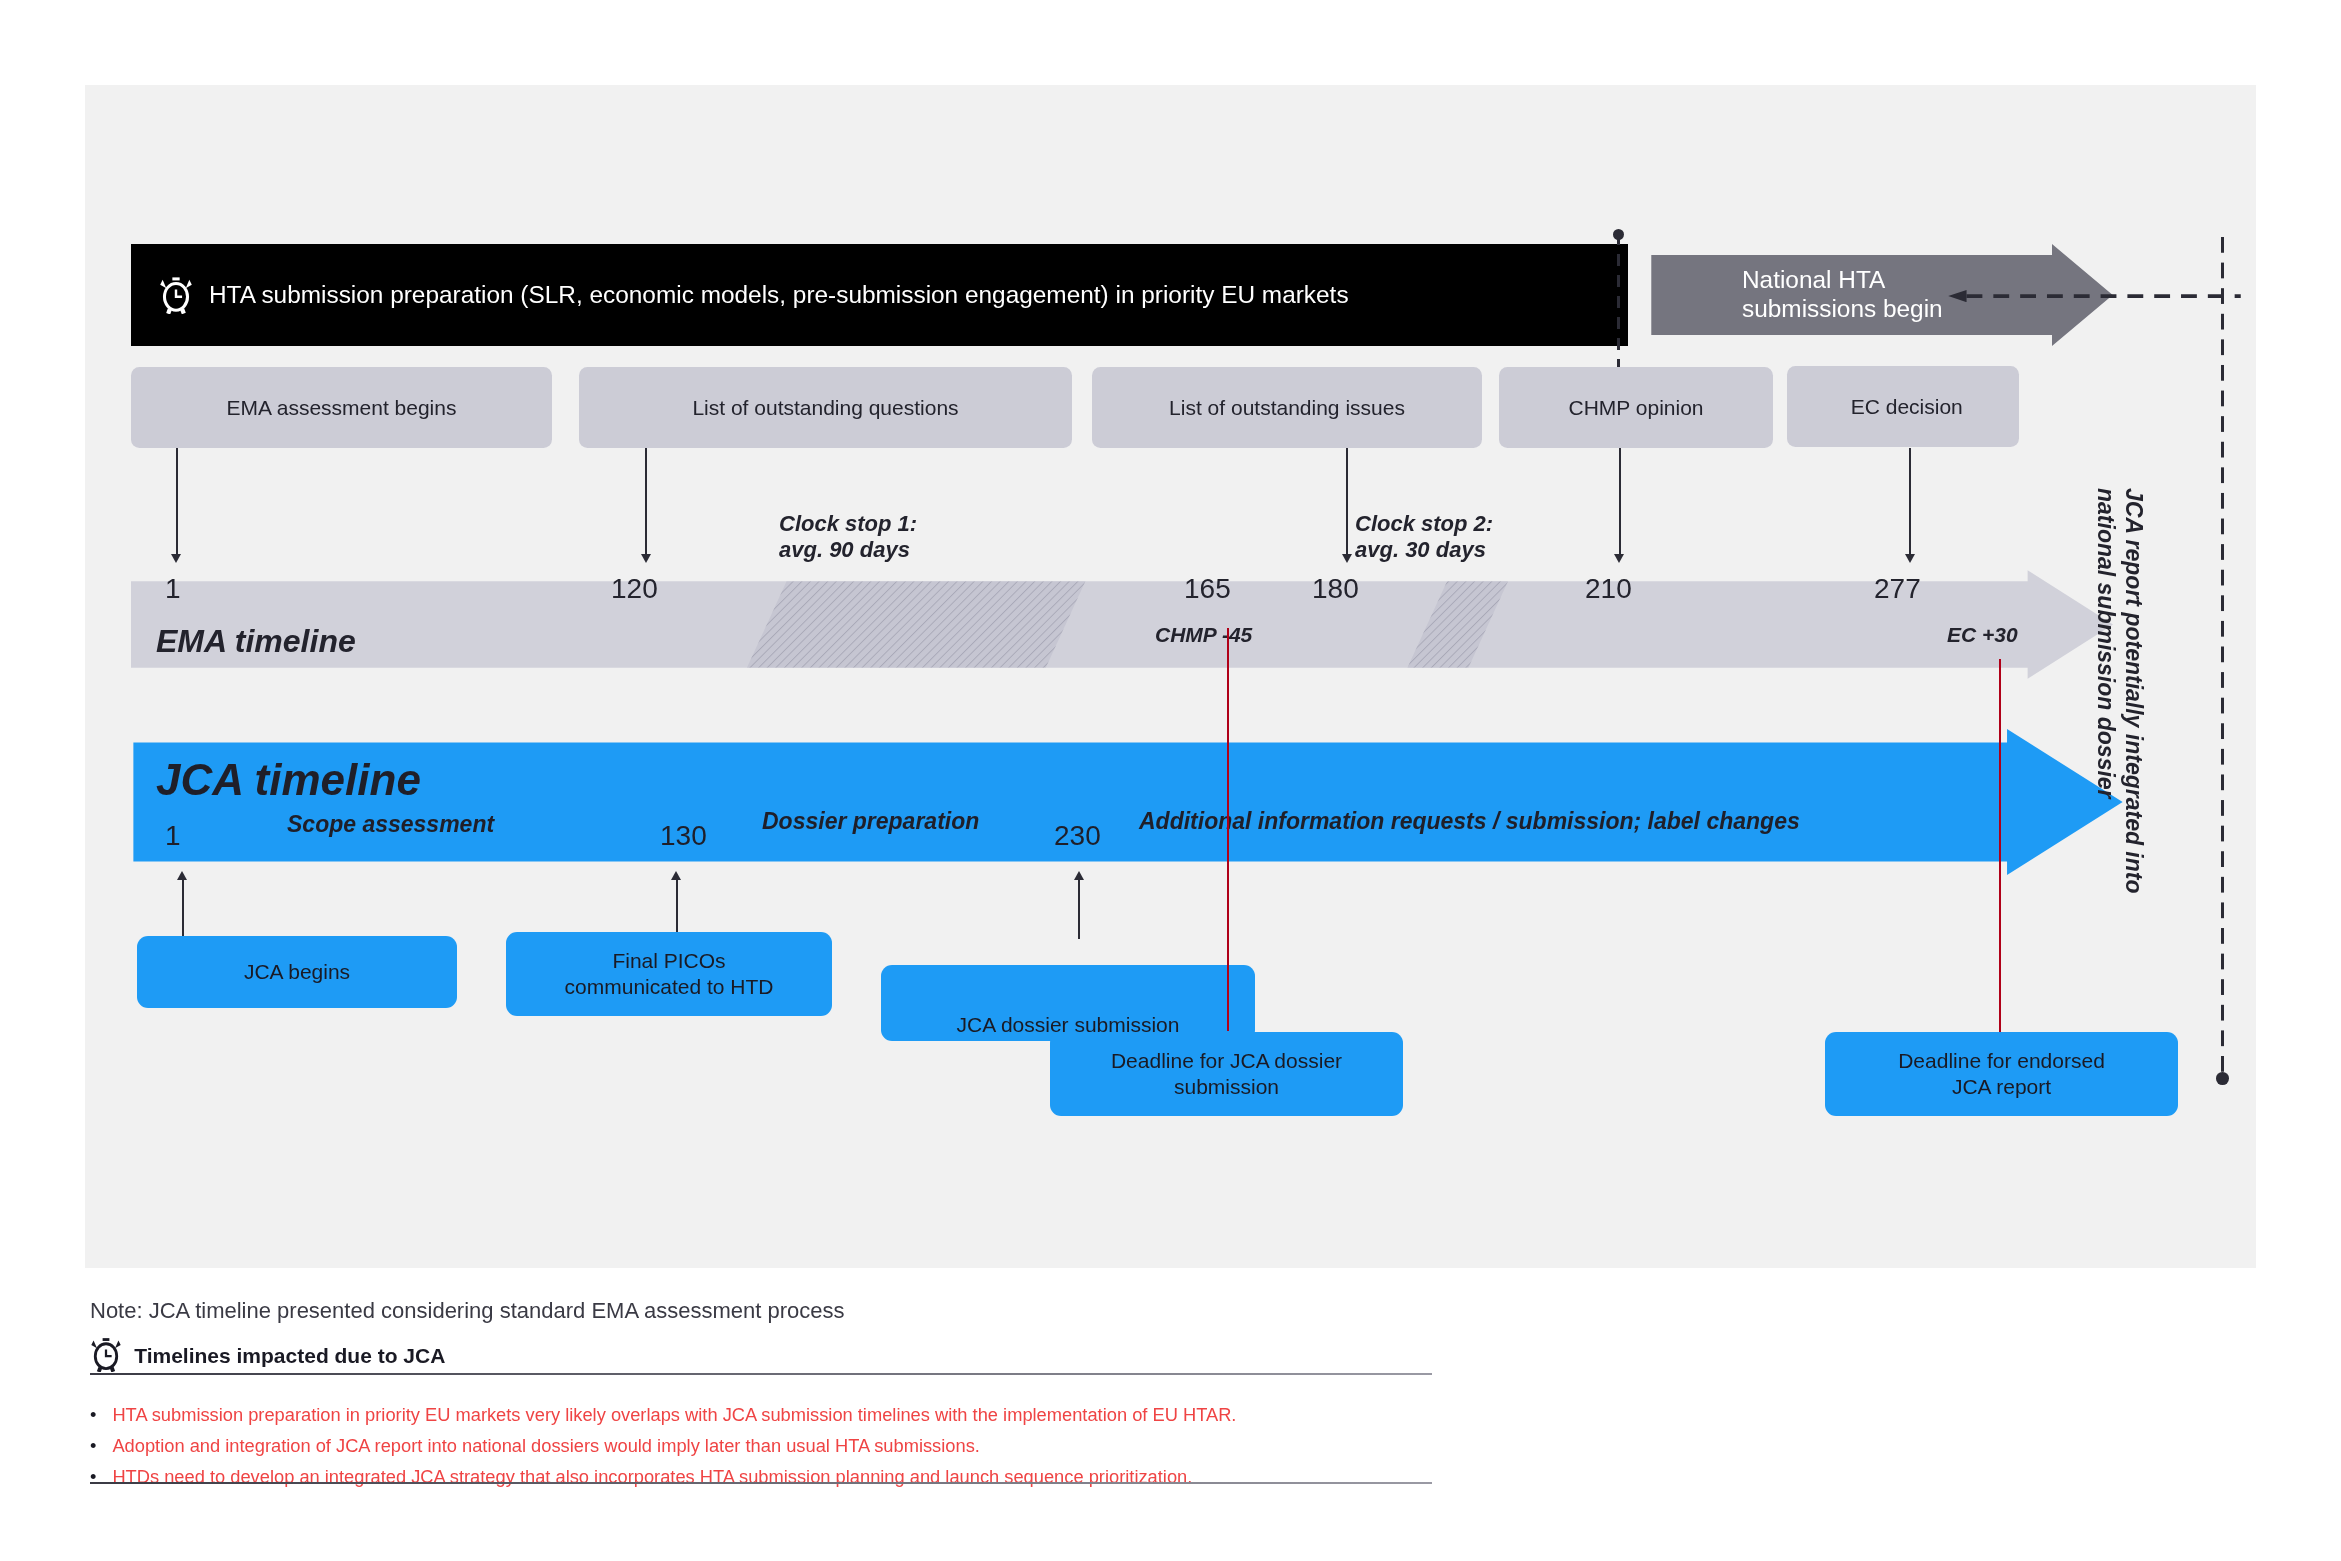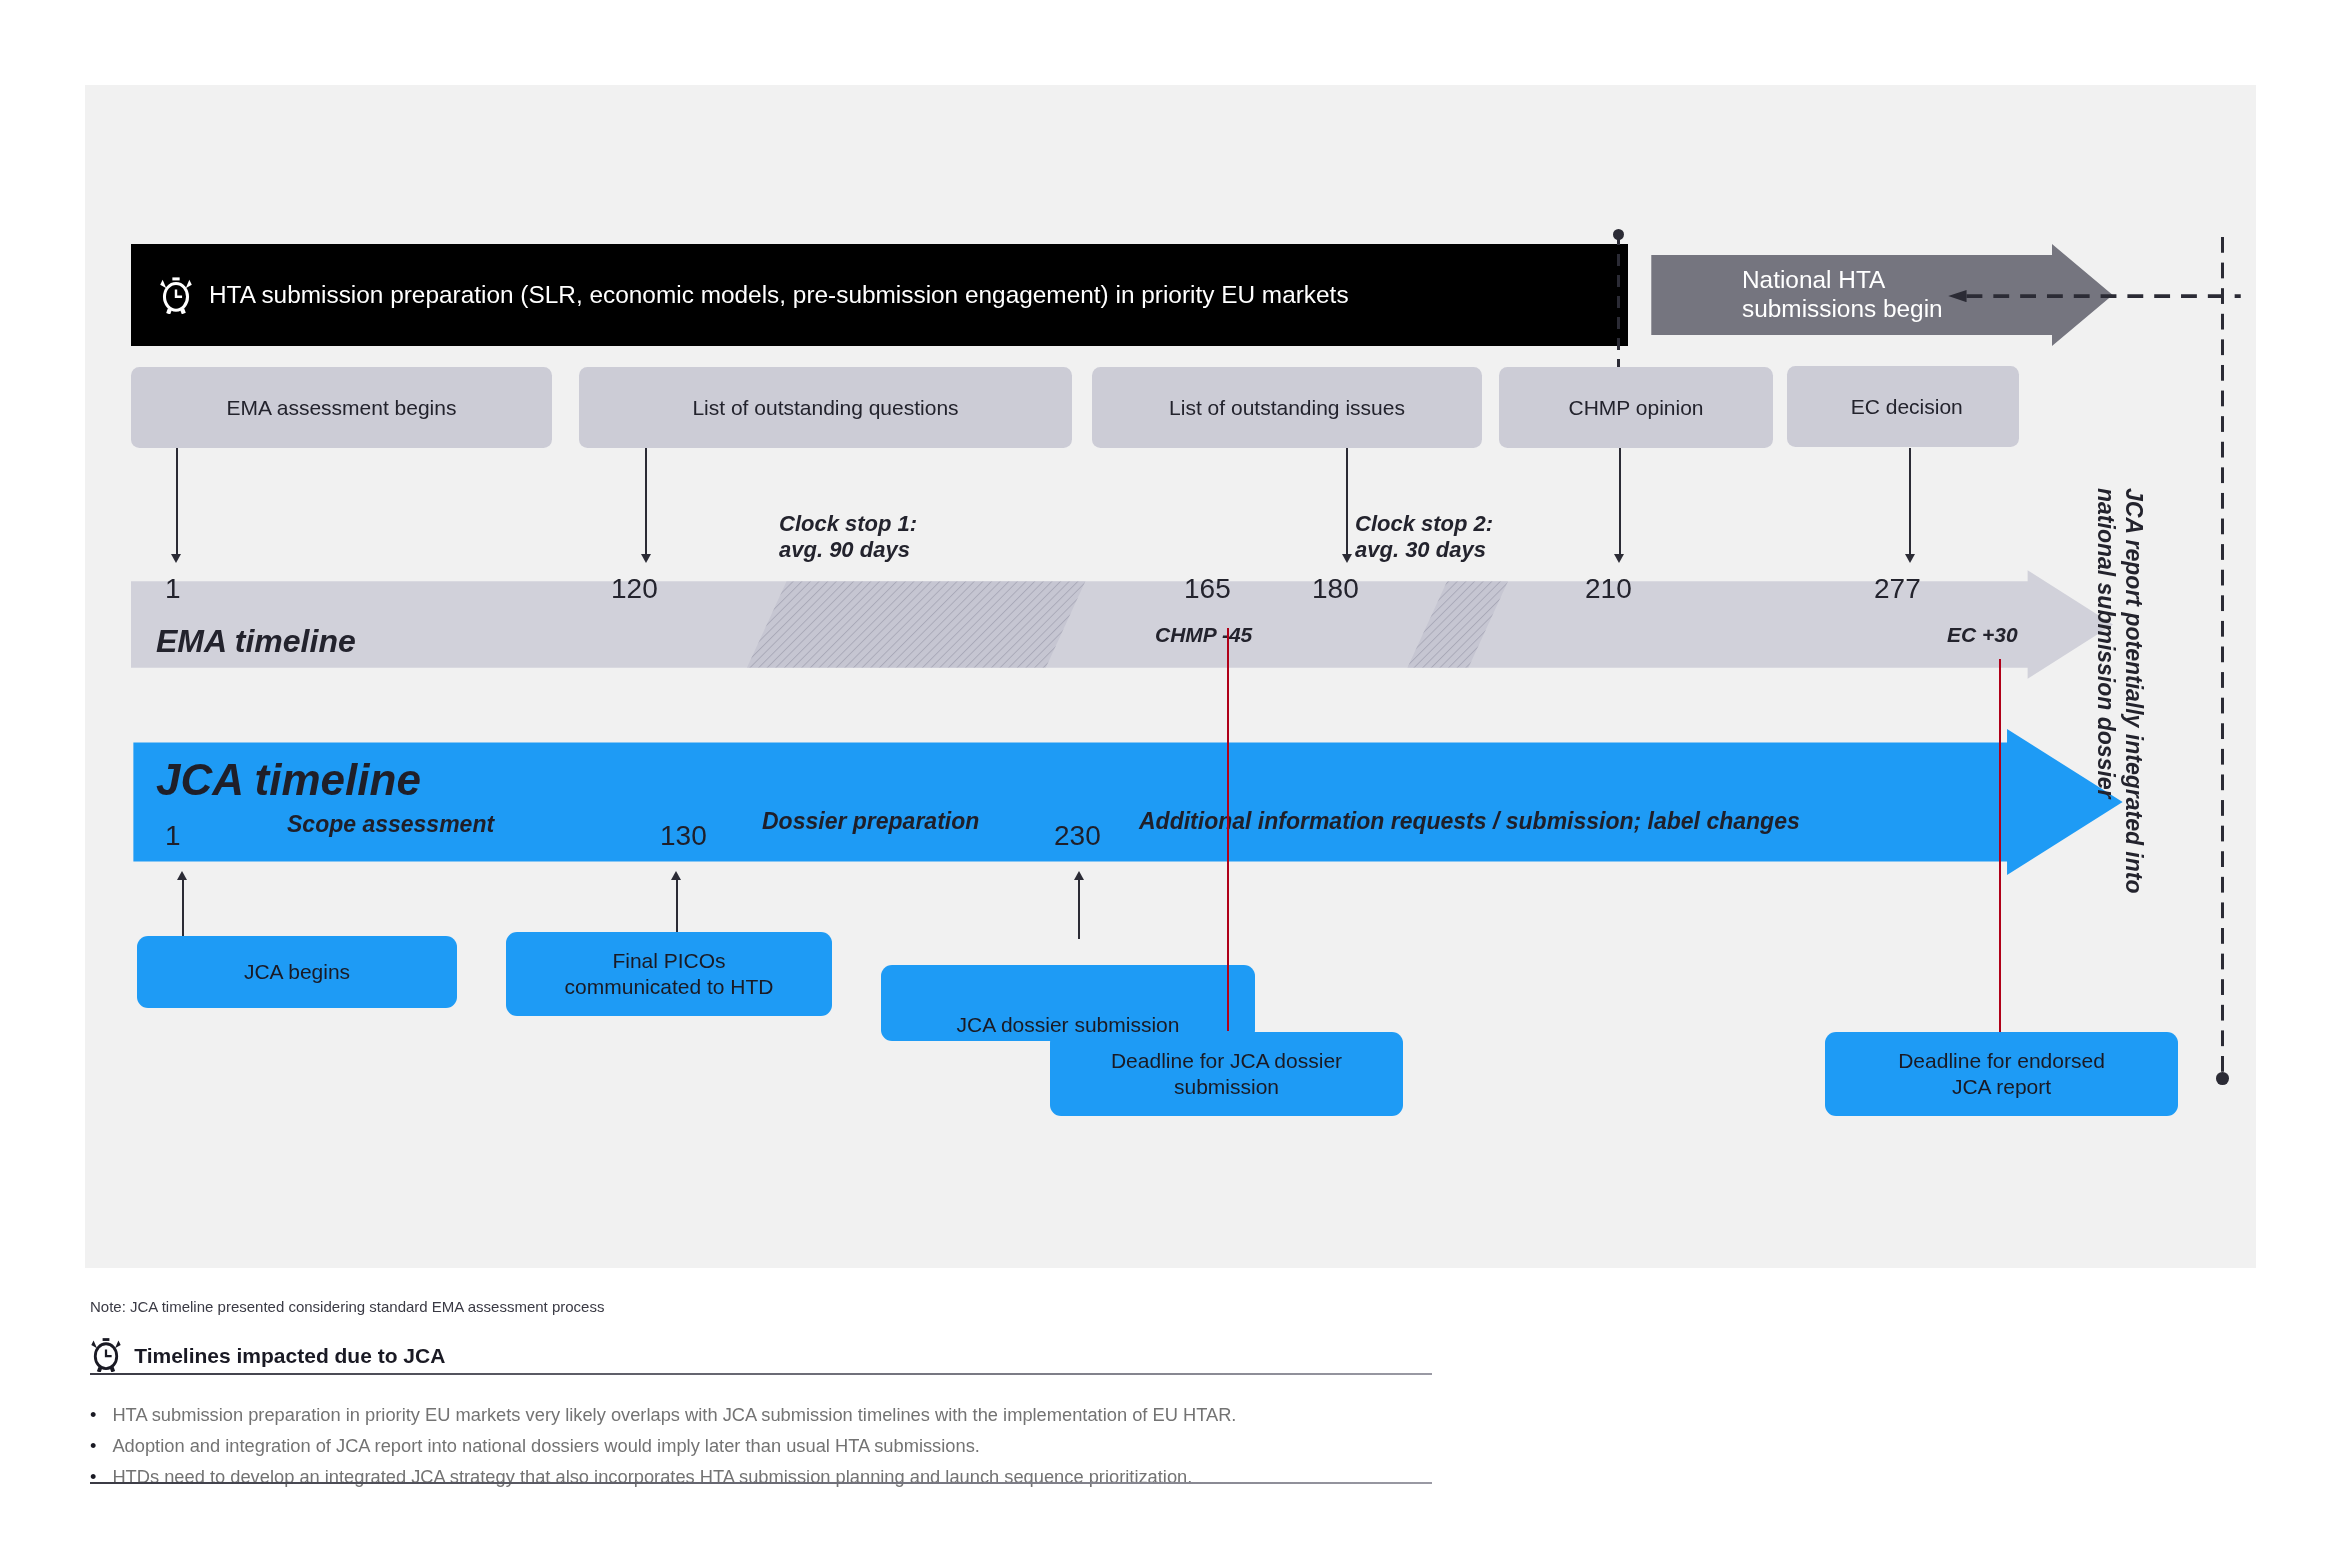--- a/index.html
+++ b/index.html
@@ -81,30 +81,30 @@
      background-image:linear-gradient(#2b2b35 60%, rgba(0,0,0,0) 0%);
      background-size:3px 25.6px; background-repeat:repeat-y; }
   .rdot { position:absolute; left:2216px; top:1072px; width:12.8px; height:12.8px;
           border-radius:50%; background:#2b2b35; }
   .rlabel { position:absolute; left:2147px; top:488px; width:549px;
       transform:rotate(90deg); transform-origin:0 0;
       color:#23232d; font-size:23px; font-style:italic; font-weight:bold;
       line-height:1.2; text-align:left; }
 
   
-  .ftnote { position:absolute; left:90px; top:1298px; color:#3a3a44; font-size:15px; }
+  .ftnote { position:absolute; left:90px; top:1298px; color:#3a3a44; font-size:22px; }
   .ftlegend { position:absolute; left:90px; top:1337px; display:flex;
               align-items:center; gap:12.2px; }
   .ftlegend .lbl { color:#1a1a24; font-size:21px; font-weight:bold; }
   .rule { position:absolute; height:1.8px;
           background:linear-gradient(to right,#3a3a44,#9a9aa4); }
   .bullets { position:absolute; left:90px; top:1403px; }
   .brow { display:flex; gap:16px; margin-bottom:6.1px; align-items:flex-start; }
   .bdot { color:#1a1a24; font-size:18.3px; line-height:1.35; }
-  .btxt { color:#737373; font-size:18.3px; line-height:1.35; }
+  .btxt { color:#ef4444; font-size:18.3px; line-height:1.35; }
 </style>
 </head>
 <body>
 
 <div id="root">
 
   <div class="panel"></div>
 
   <div class="gray-band-wrap">
 

